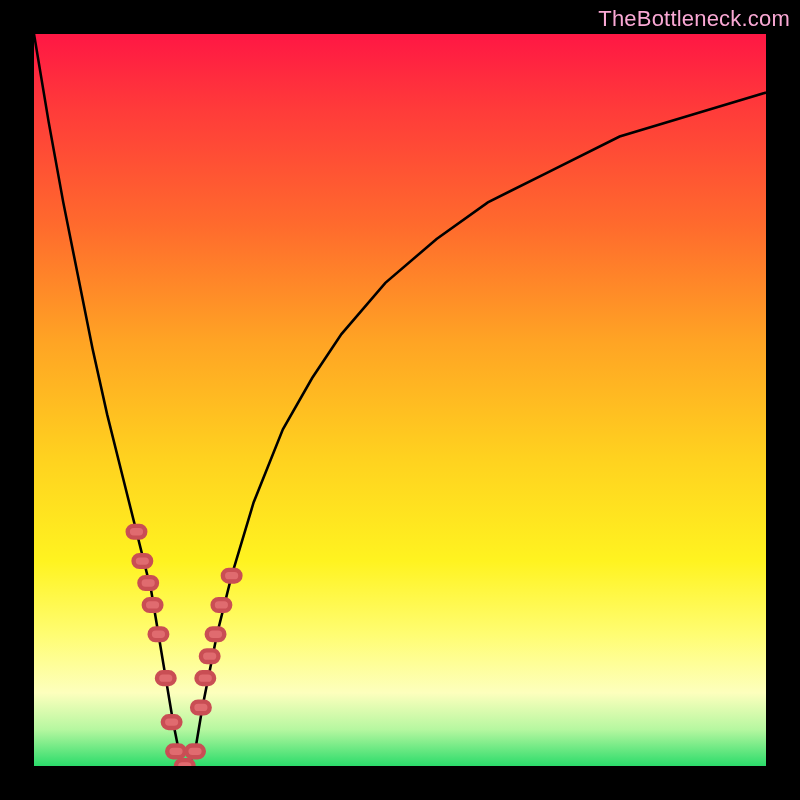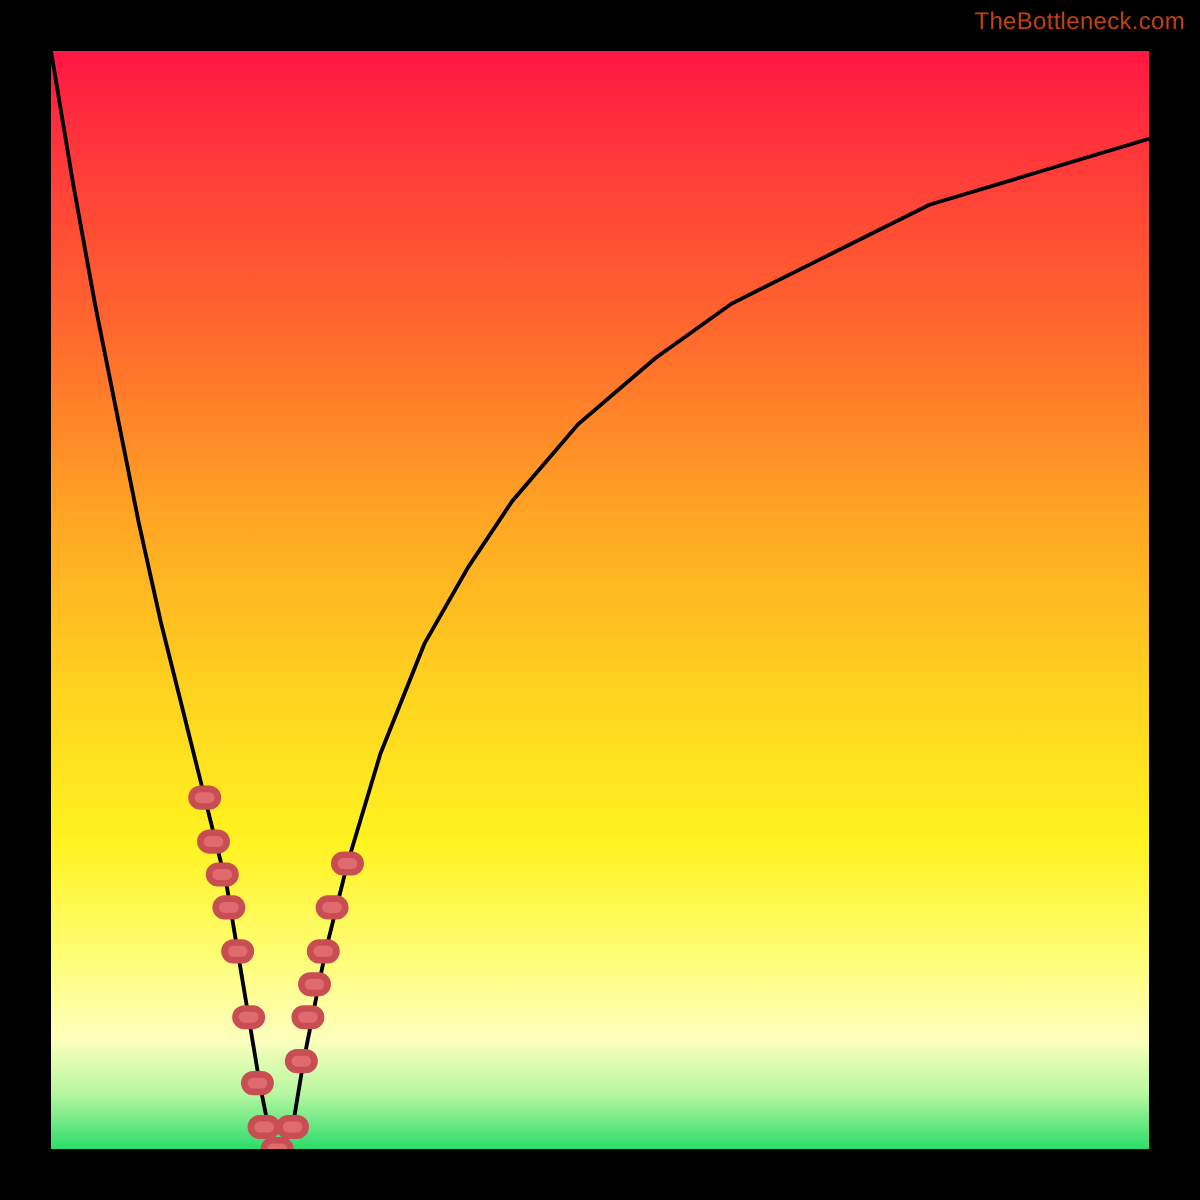--- a/index.html
+++ b/index.html
@@ -33,22 +33,22 @@
       #fffd72 82%,
       #fdffbd 90%,
       #b6f7a0 95%,
       #2bdc6a 100%
     );
   }
   .watermark {
     position: absolute;
     top: 6px;
     right: 10px;
-    color: #c2410c;
-    font-size: 16px;
+    color: #f9a8d4;
+    font-size: 22px;
     font-weight: 500;
     letter-spacing: 0.2px;
     user-select: none;
   }
   svg.curve {
     position: absolute;
     left: 0;
     top: 0;
     width: 732px;
     height: 732px;

